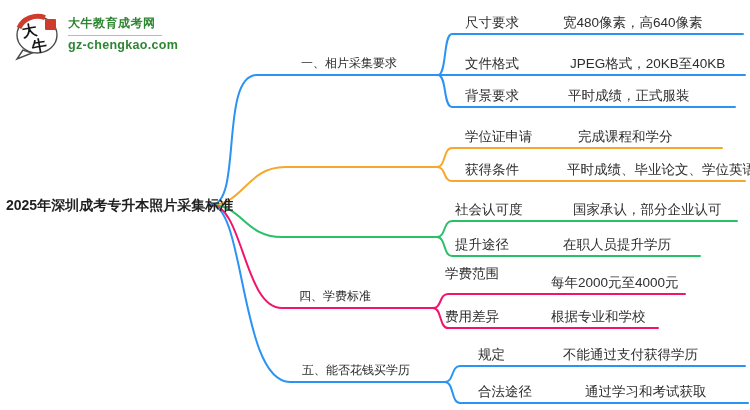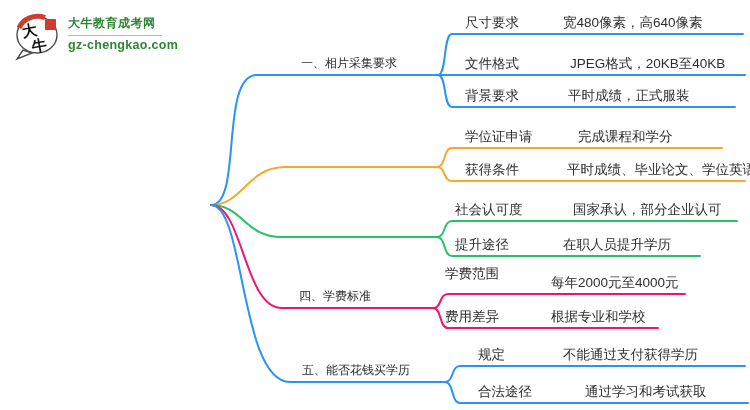--- a/index.html
+++ b/index.html
@@ -57,20 +57,21 @@
       <path d="M5,15 A20,18 0 0 1 31,4.6" fill="none" stroke-width="5" stroke="#cf3b2d"></path>
       <rect x="31" y="6" width="11" height="11" rx="1" fill="#cf3b2d"></rect>
       <text x="8" y="23" font-size="15" font-weight="bold" fill="#151515" transform="rotate(-10 14 18)">大</text>
       <text x="18" y="38" font-size="15" font-weight="bold" fill="#151515" transform="rotate(-10 24 34)">牛</text>
     </svg>
     <div class="brand">大牛教育成考网</div>
     <div class="sep"></div>
     <div class="domain">gz-chengkao.com</div>
   </div>
 
+  <div class="txt central" style="left:6px;top:196px;">2025年深圳成考专升本照片采集标准</div>
 
   <div class="txt blabel" style="left:301px;top:54px;">一、相片采集要求</div>
   <div class="txt blabel" style="left:299px;top:287px;">四、学费标准</div>
   <div class="txt blabel" style="left:302px;top:361px;">五、能否花钱买学历</div>
 
   <div class="txt rlabel" style="left:465px;top:13px;">尺寸要求</div>
   <div class="txt rvalue" style="left:563px;top:13px;">宽480像素，高640像素</div>
   <div class="txt rlabel" style="left:465px;top:54px;">文件格式</div>
   <div class="txt rvalue" style="left:570px;top:54px;">JPEG格式，20KB至40KB</div>
   <div class="txt rlabel" style="left:465px;top:86px;">背景要求</div>

